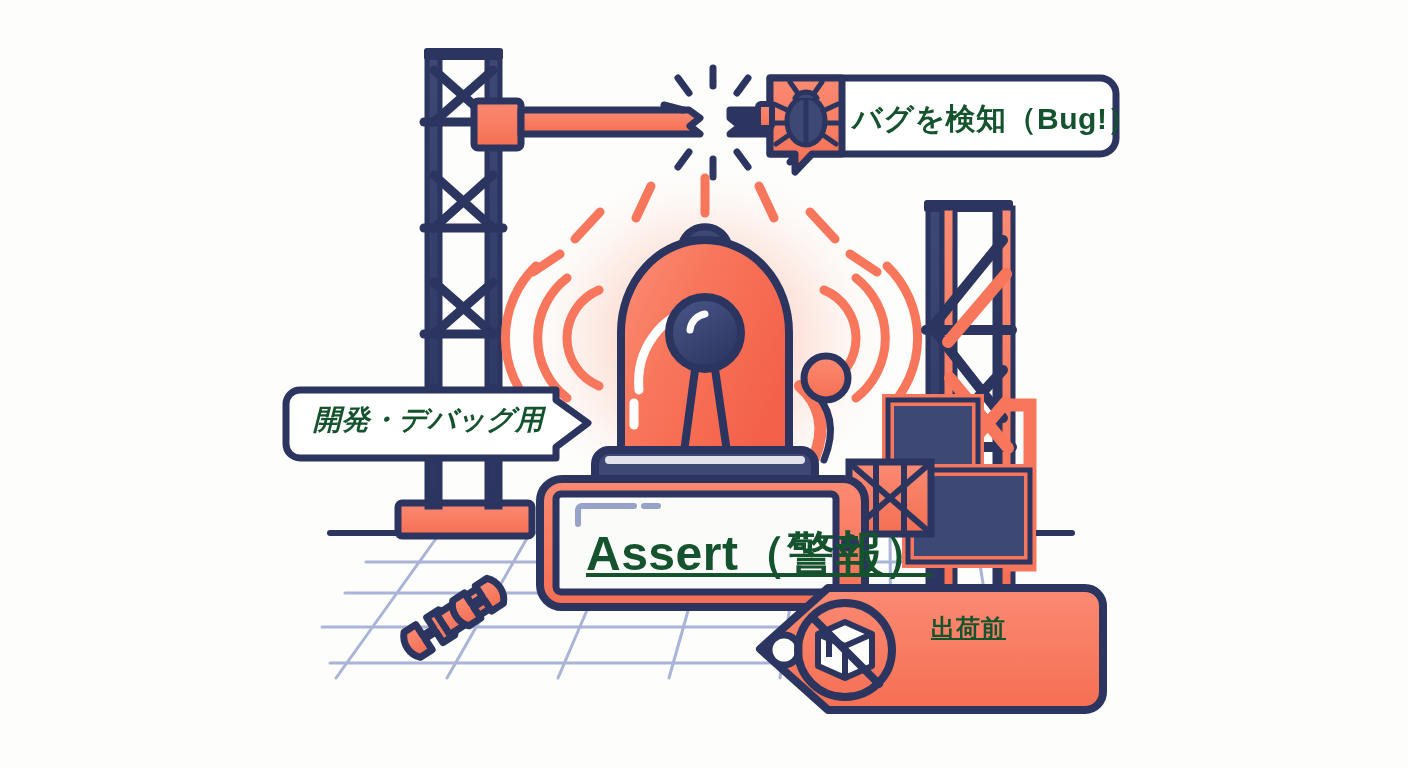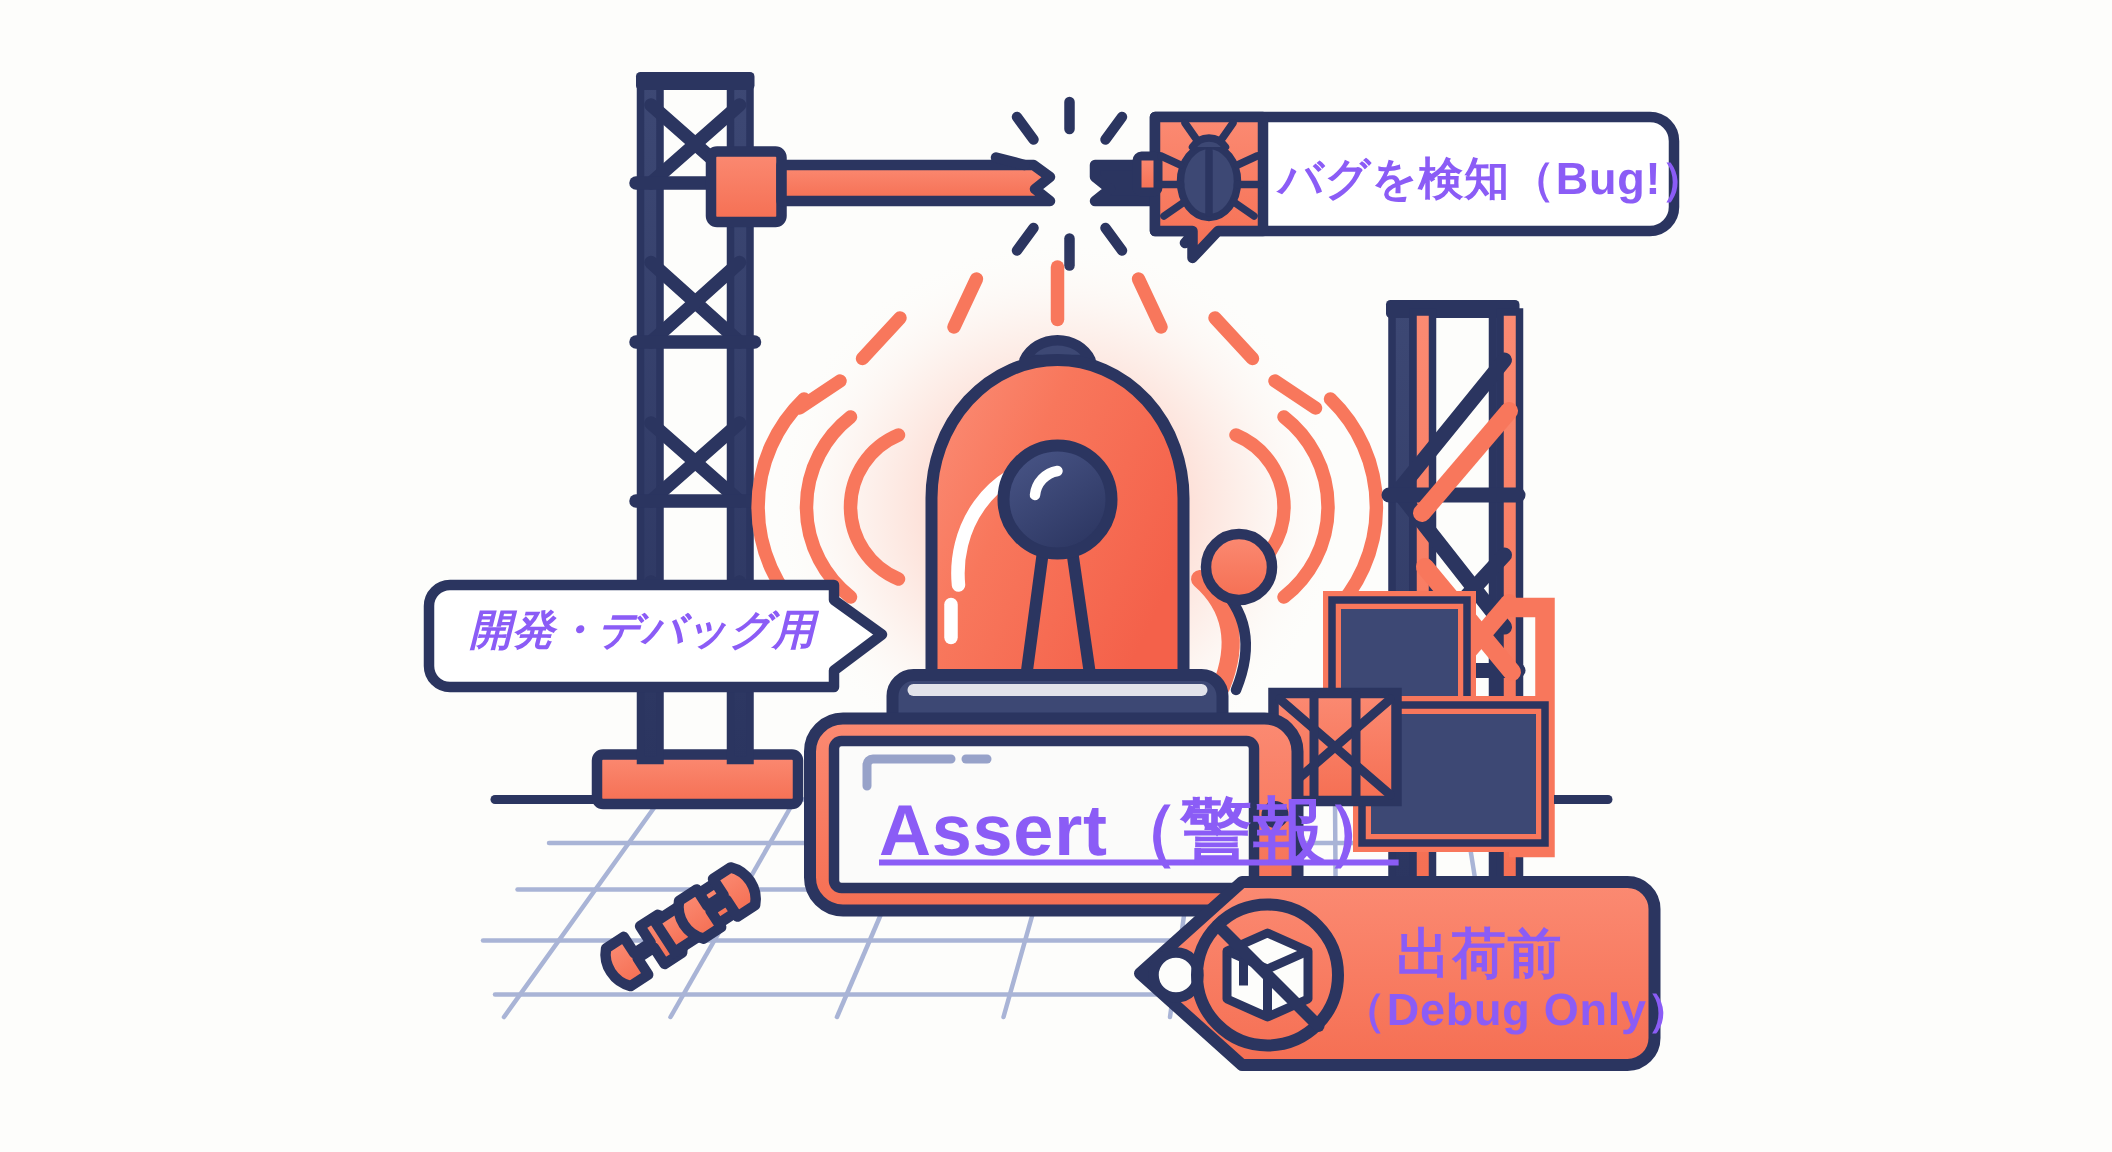--- a/index.html
+++ b/index.html
@@ -23,21 +23,21 @@
     position: absolute;
     inset: 0;
     width: 1408px;
     height: 768px;
   }
   .lbl {
     position: absolute;
     white-space: nowrap;
     font-family: "Liberation Sans", "DejaVu Sans", sans-serif;
     font-weight: bold;
-    color: #8b5cf6;
+    color: #14532d;
     pointer-events: none;
   }
   #bug-label-text {
     left: 852px;
     top: 99px;
     font-size: 30px;
     letter-spacing: 0.5px;
   }
   #debug-use-label-text {
     left: 313px;
@@ -49,22 +49,23 @@
   #assert-screen-text {
     left: 586px;
     top: 522px;
     font-size: 48px;
     letter-spacing: 0.5px;
     text-decoration: underline;
   }
   #tag-line1 {
     left: 931px;
     top: 612px;
-    font-size: 36px;
+    font-size: 24px;
     letter-spacing: 1px;
+    text-decoration: underline;
   }
   #tag-line2 {
     left: 894px;
     top: 653px;
     font-size: 30px;
     letter-spacing: 0.5px;
   }
 </style>
 </head>
 <body>
@@ -318,15 +319,14 @@
   </svg>
 
   <div class="lbl" id="bug-label-text">バグを検知（Bug!）</div>
 
   <div class="lbl" id="debug-use-label-text">開発・デバッグ用</div>
 
   <div class="lbl" id="assert-screen-text">Assert（警報）</div>
 
   <div class="lbl" id="tag-line1">出荷前</div>
 
-  <div class="lbl" id="tag-line2">（Debug Only）</div>
 
 </div>
 
 </body></html>

